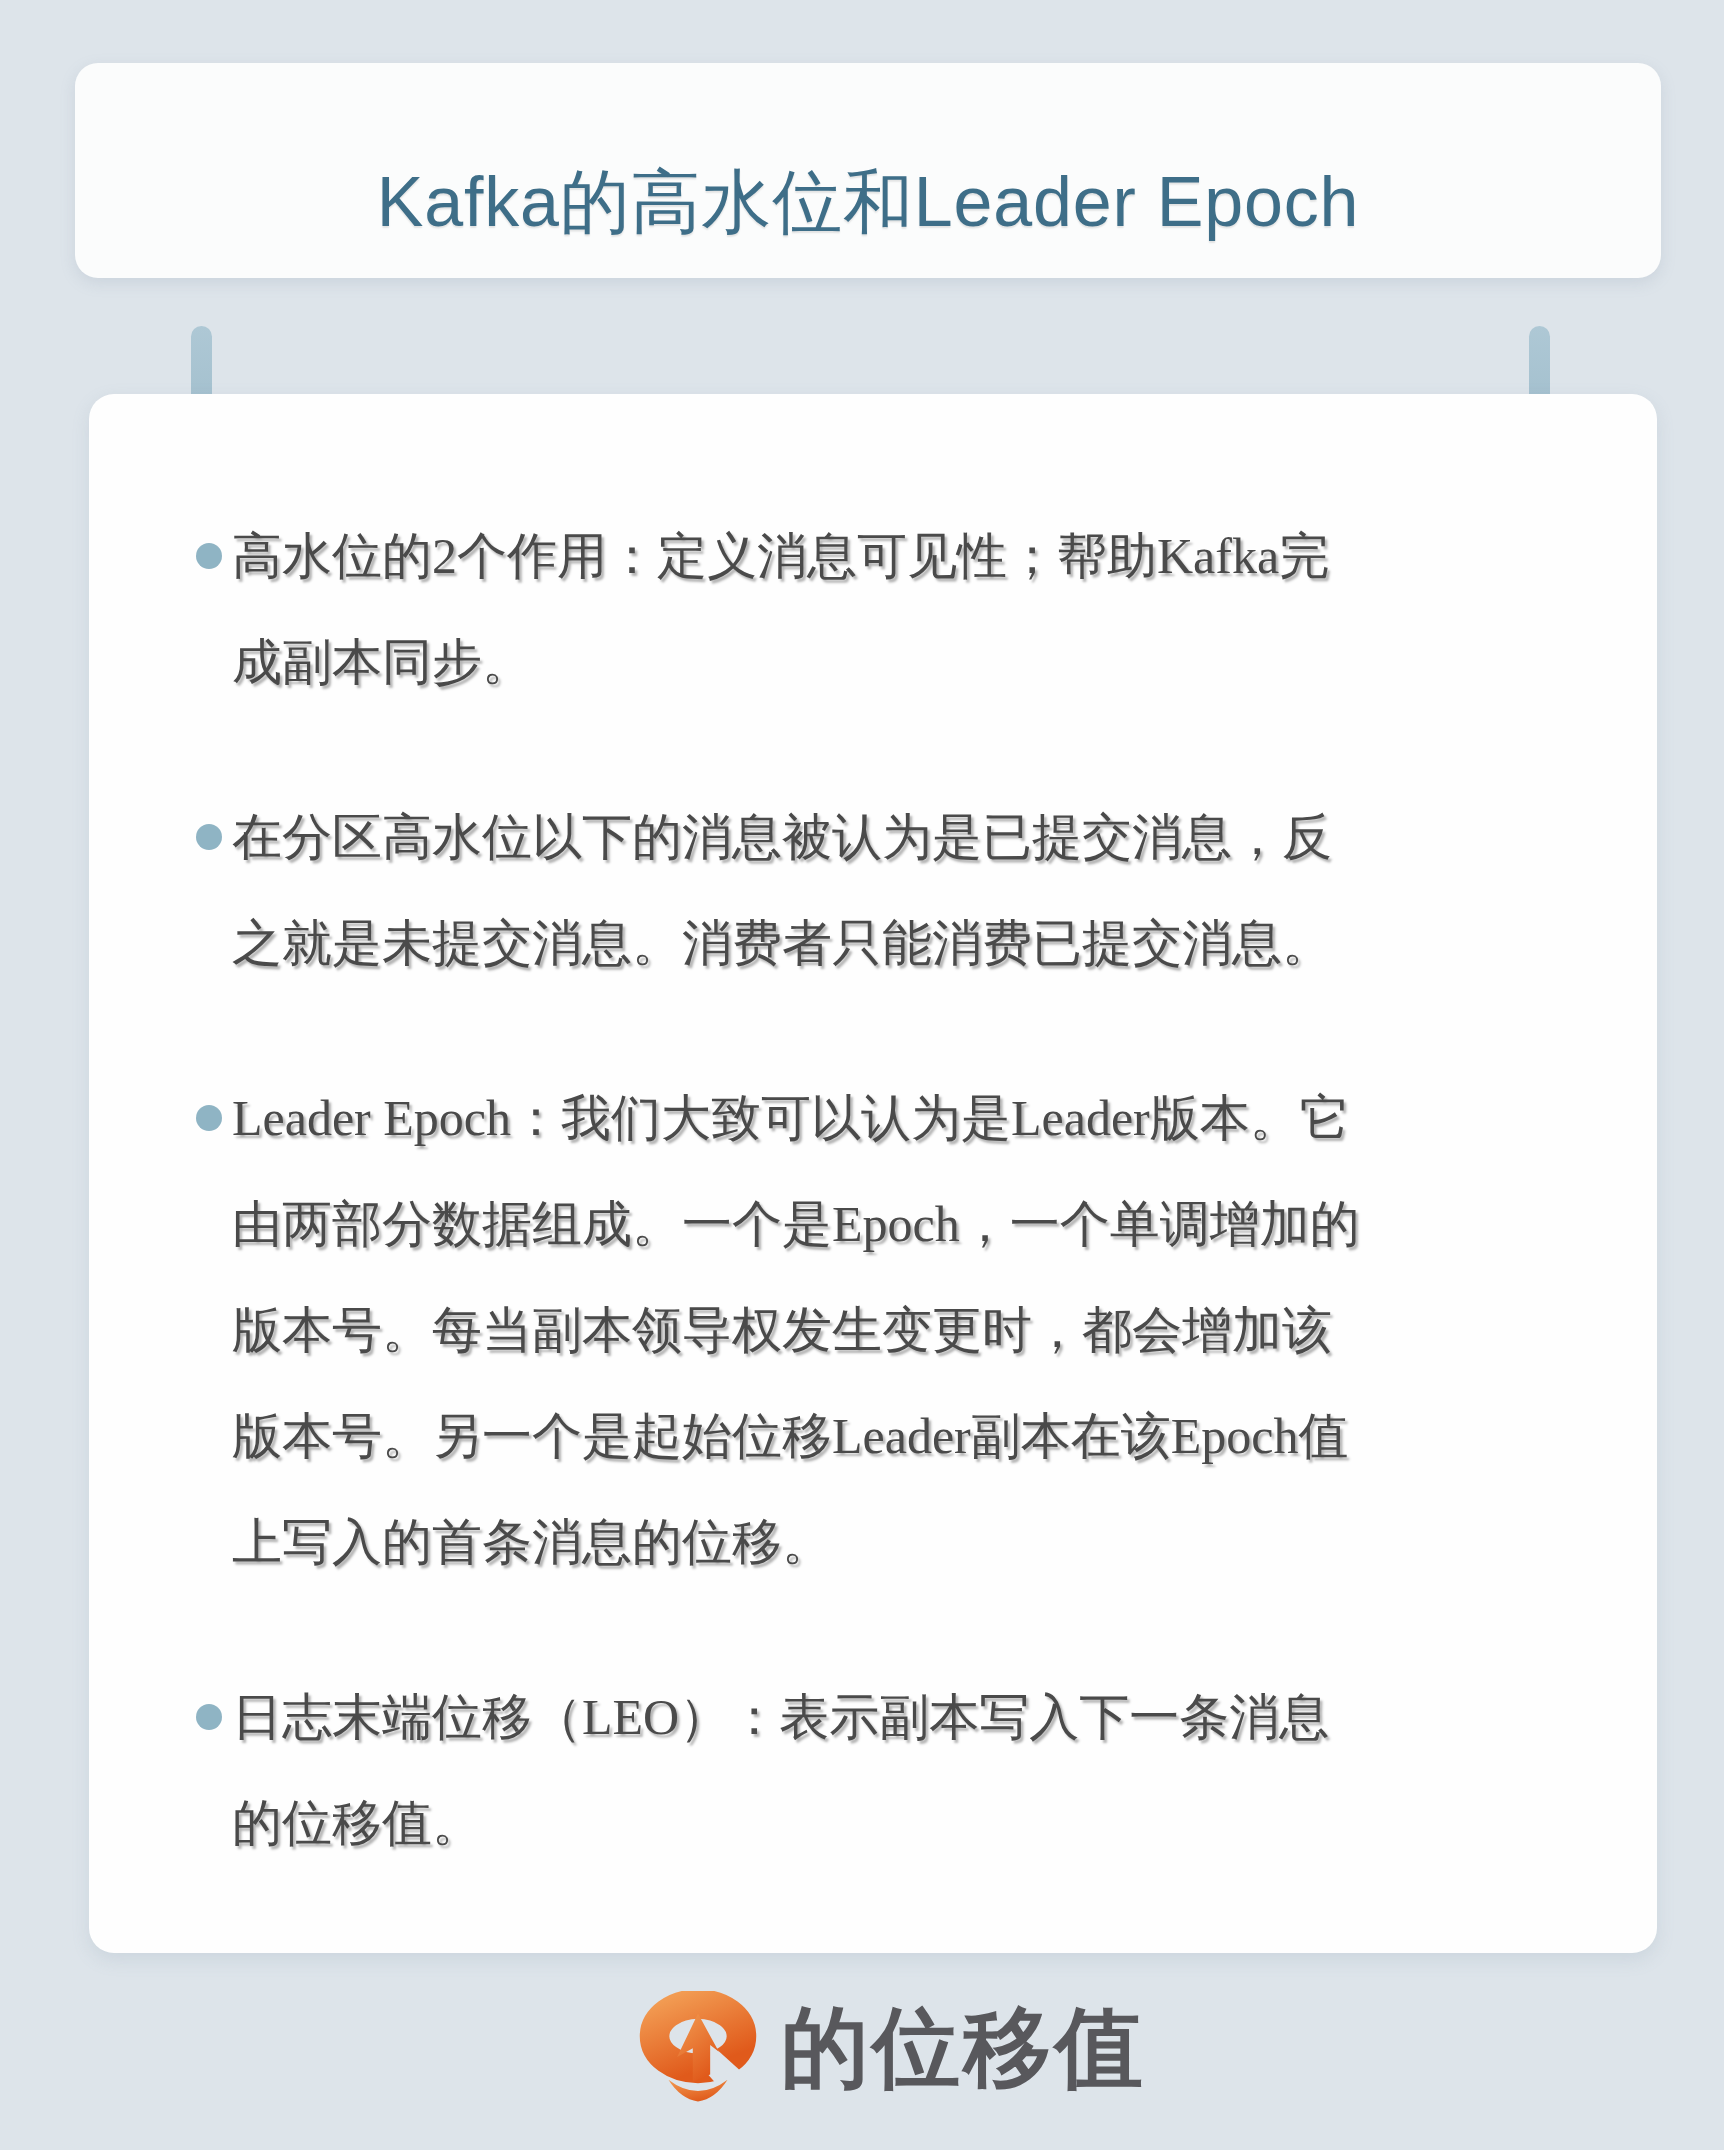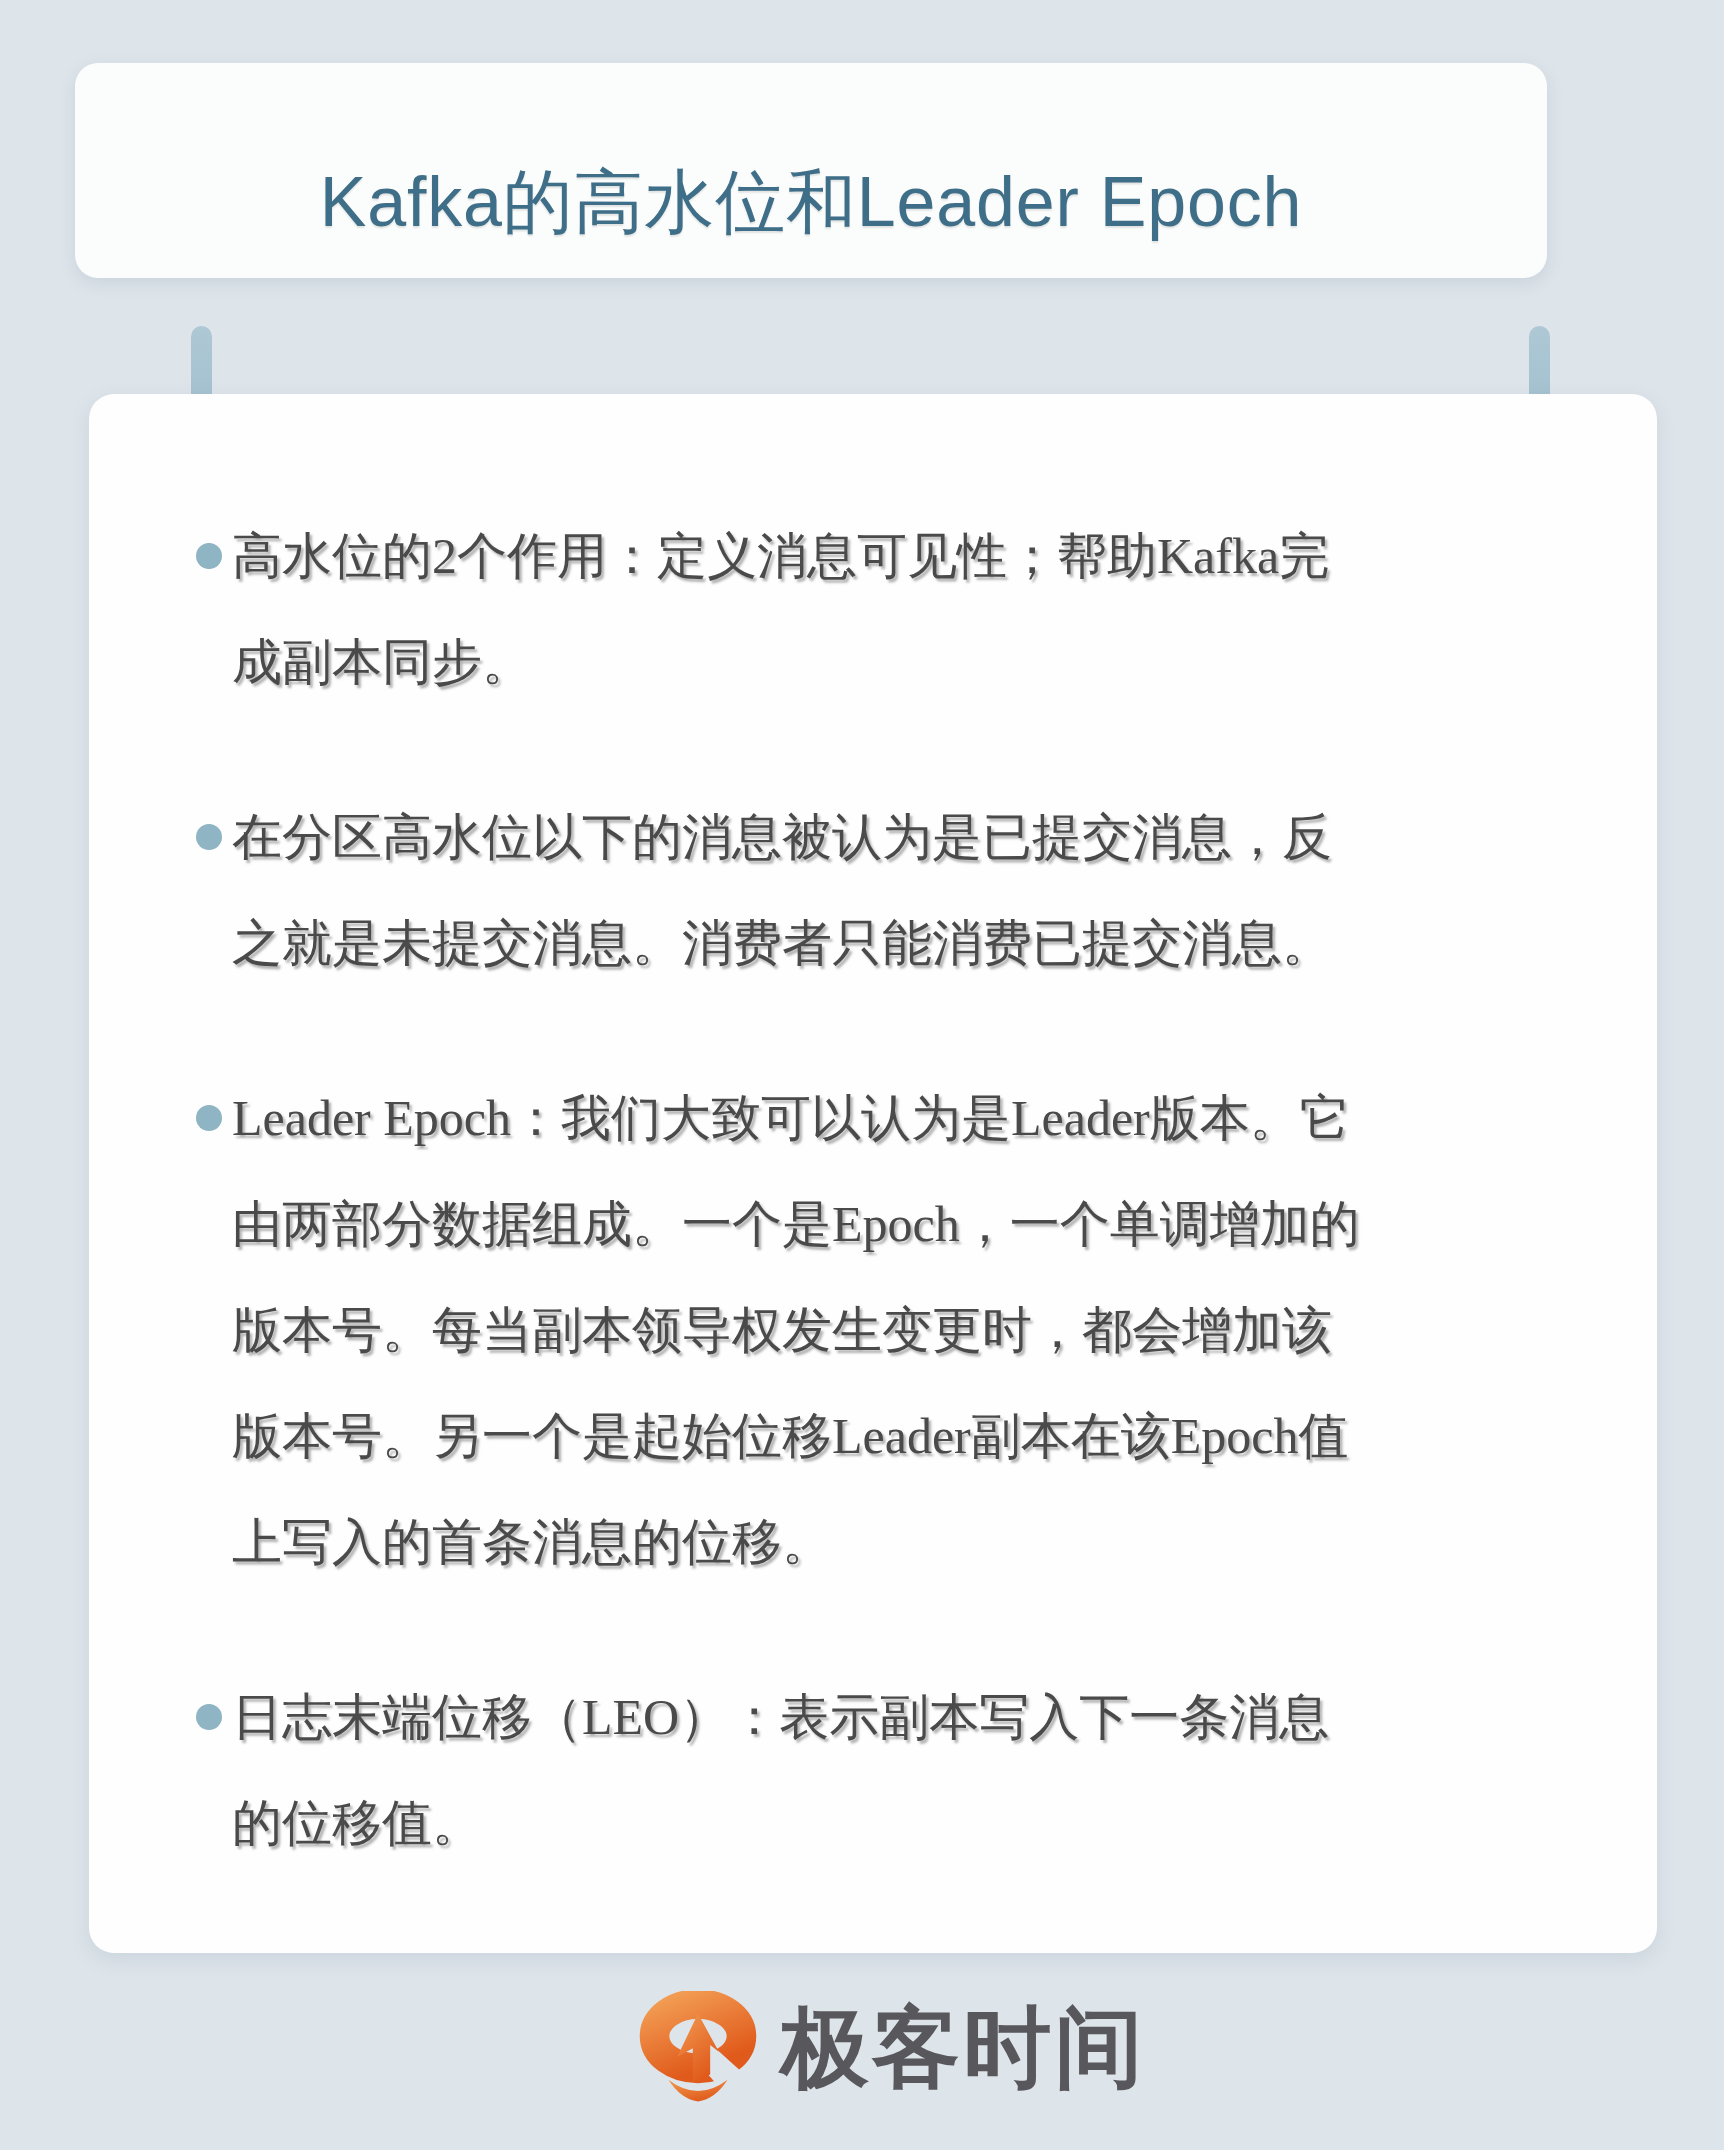--- a/index.html
+++ b/index.html
@@ -2,21 +2,21 @@
 <html style="font-size:13.3px"><head>
 <meta charset="utf-8">
 <style>
   html,body{margin:0;padding:0;}
   body{width:1725px;height:2151px;overflow:hidden;background:#dde4ea;}
   .page{position:relative;width:1725px;height:2151px;background:#dde4ea;
         font-family:"Liberation Sans","DejaVu Sans",sans-serif;}
 
   
   .header-card{
-    position:absolute;left:75px;top:63px;width:1472px;height:215px;
+    position:absolute;left:75px;top:63px;width:1586px;height:215px;
     background:#fbfcfc;border-radius:23px;
     box-shadow:0 5px 15px rgba(120,140,160,0.18);
     display:flex;align-items:center;justify-content:center;
     padding-top:65px;box-sizing:border-box;
   }
   .header-card h1{
     margin:0;font-size:70px;font-weight:500;letter-spacing:0.8px;
     color:#3e6e88;text-shadow:0 1.7px 1.7px rgba(0,0,0,0.10);
   }
 
@@ -127,17 +127,17 @@
 
         <ellipse cx="70" cy="52" rx="50" ry="37" fill="none" stroke="url(#og)" stroke-width="34"></ellipse>
 
         <polygon points="86,62 128,100 106,124 64,76" fill="#dde4ea"></polygon>
 
         <path d="M70,26 L46,76 L64,66 L64,104 L84,96 L84,62 L94,70 Z" fill="url(#og)"></path>
 
         <path d="M36,102 Q70,128 104,102 Q90,124 70,127 Q50,124 36,102 Z" fill="url(#og)"></path>
       </svg>
     </span>
-    <span class="brand-name">极客时间</span>
+    <span class="brand-name">的位移值</span>
   </footer>
 
 </div>
 
 
 </body></html>

